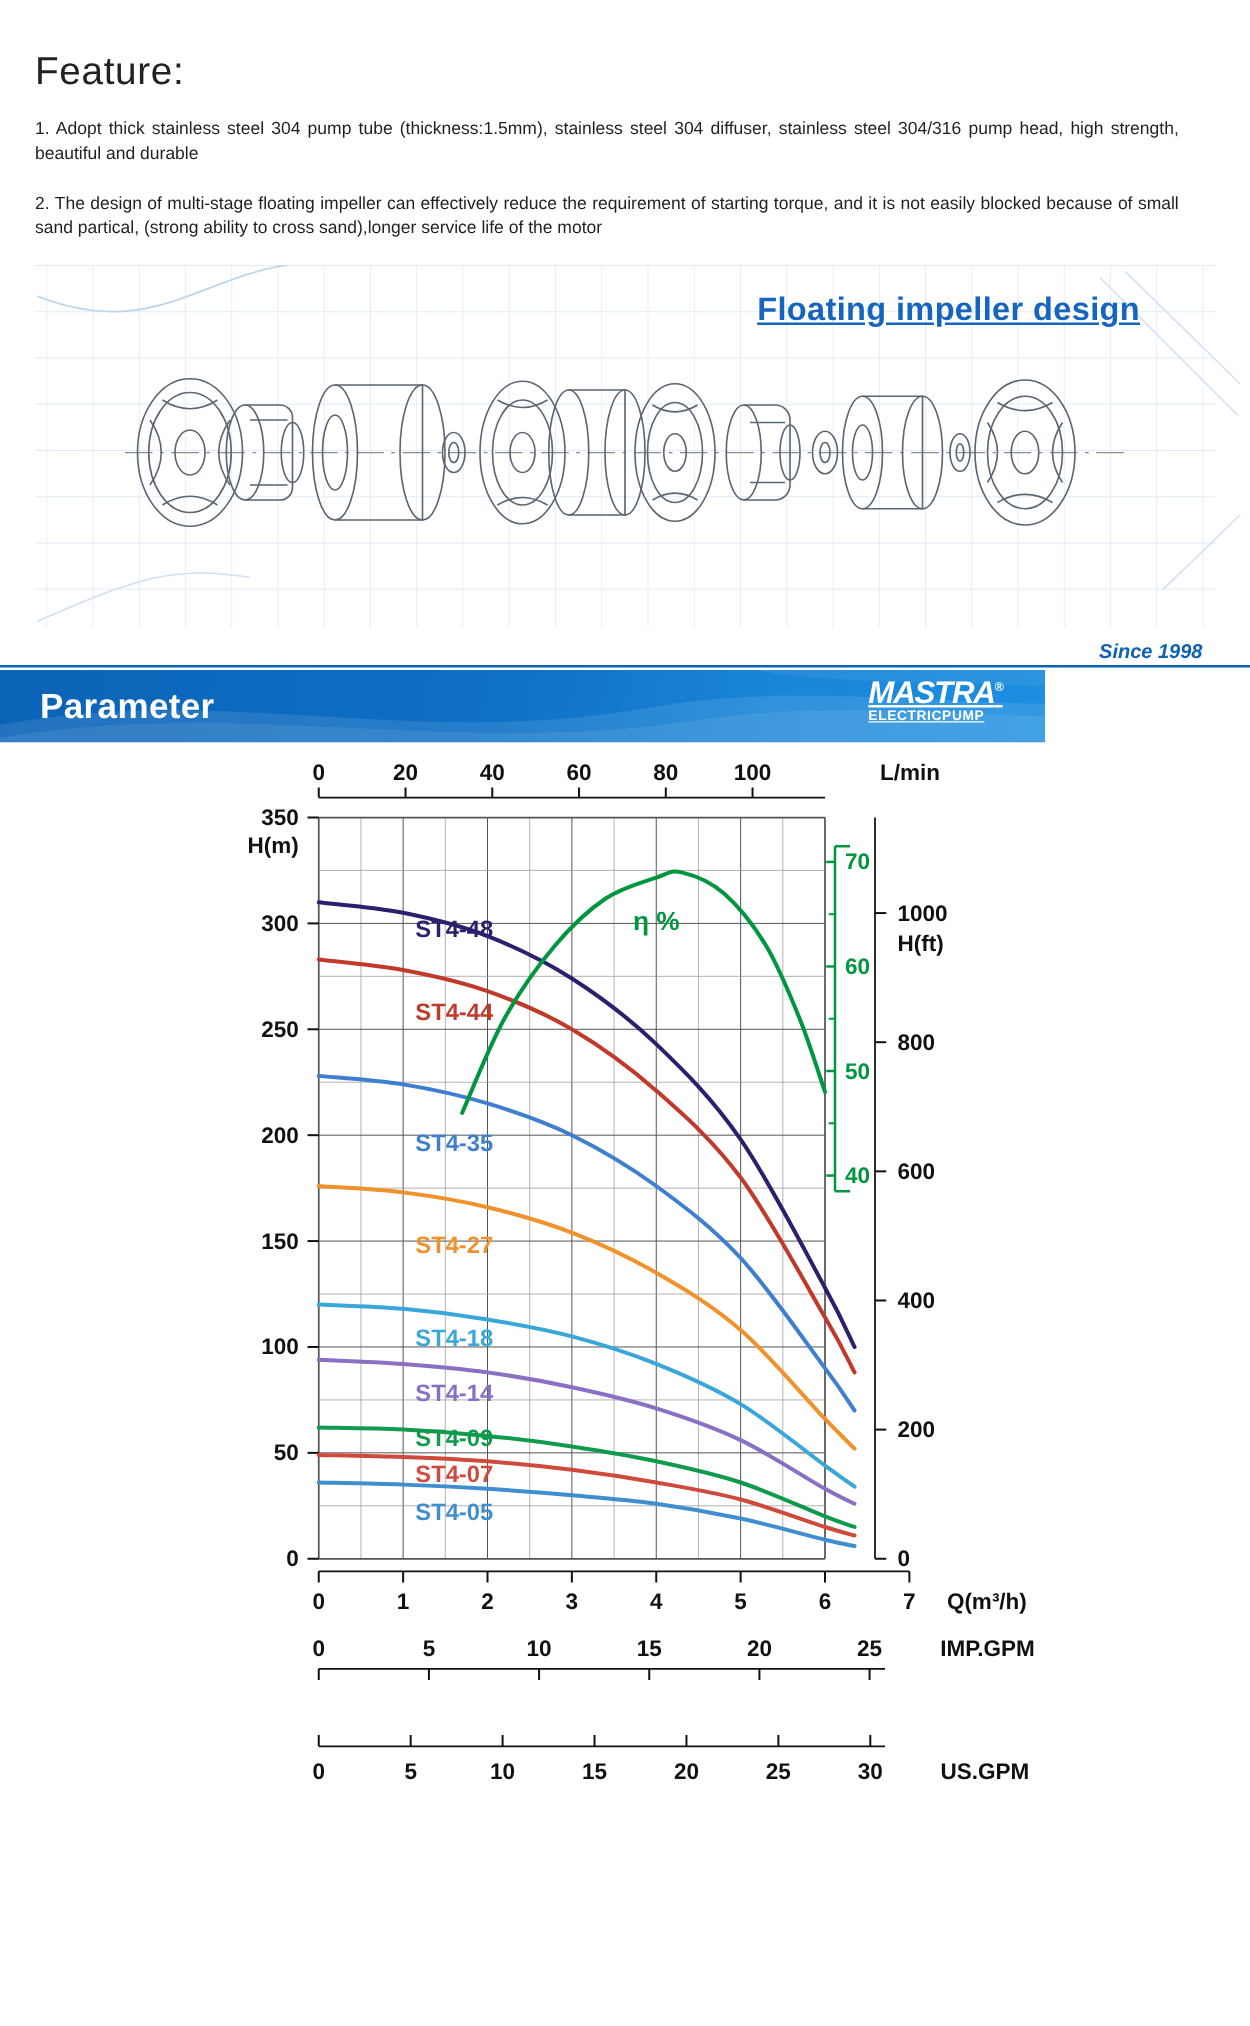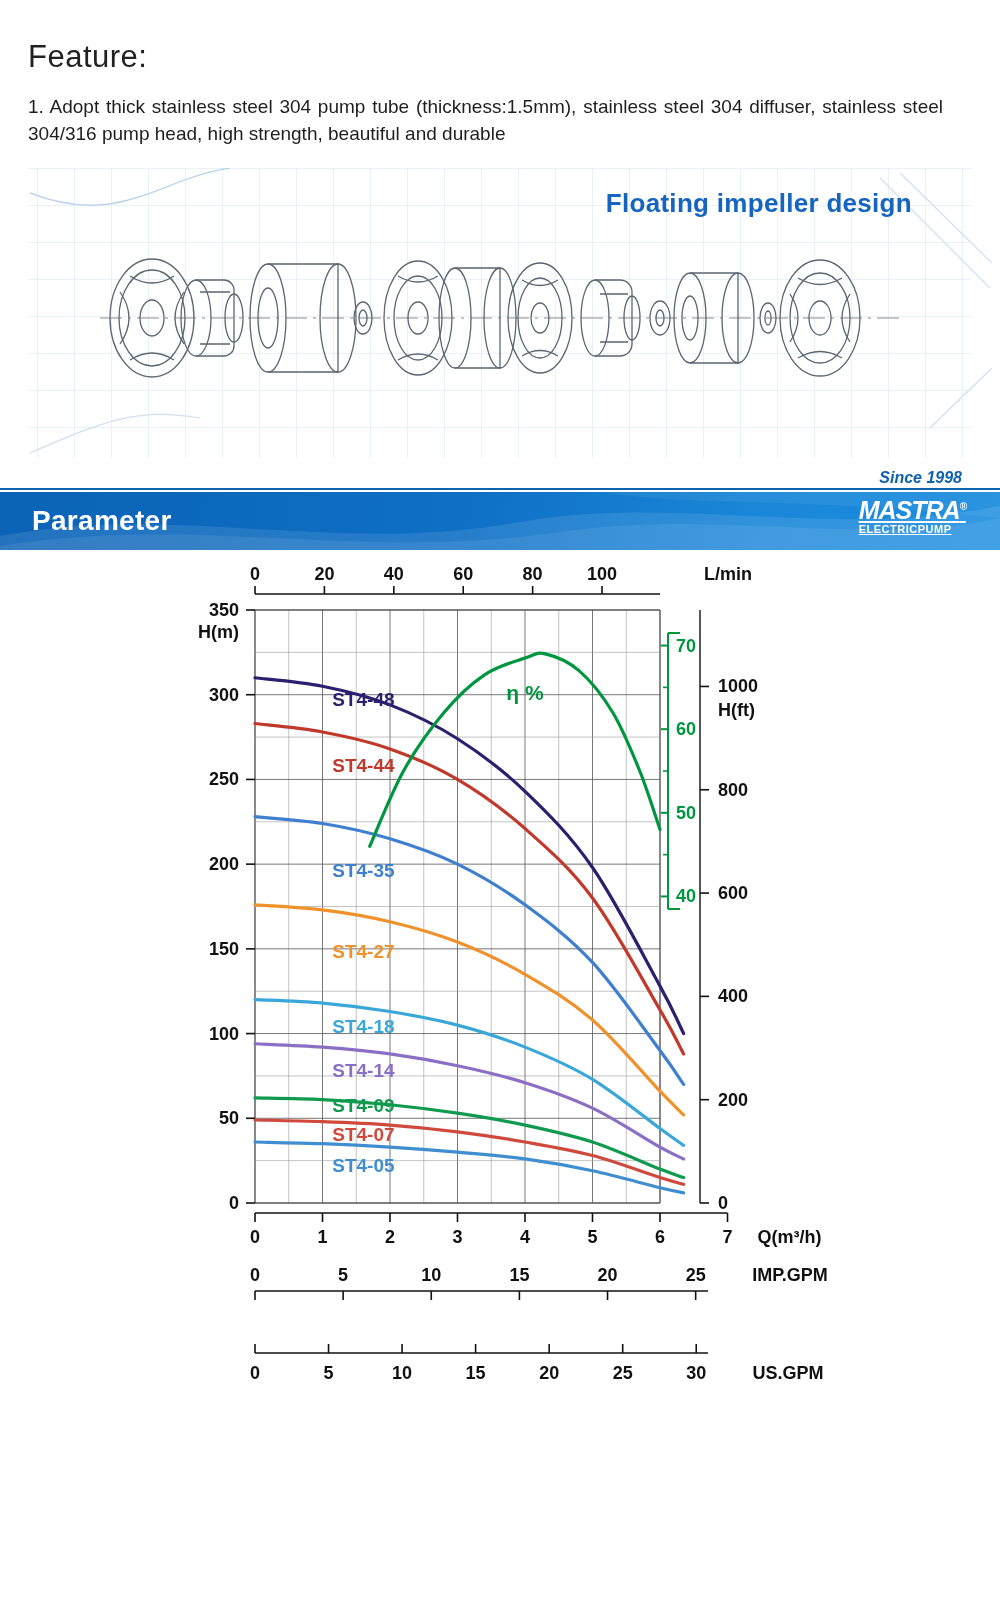--- a/index.html
+++ b/index.html
@@ -17,21 +17,21 @@
   
   .feature-wrap { padding: 18px 28px 0 28px; }
   .feature-title {
     font-size: 31px;
     font-weight: 400;
     color: #222;
     letter-spacing: 0.5px;
     margin-bottom: 18px;
   }
   .feature-para {
-    font-size: 19px;
+    font-size: 14px;
     line-height: 1.42;
     color: #1f1f1f;
     text-align: justify;
     text-justify: inter-word;
     margin-bottom: 20px;
     max-width: 915px;
   }
 
   
   .impeller-band {
@@ -44,20 +44,21 @@
   }
   .impeller-band .grid-svg { position: absolute; inset: 0; }
   .impeller-caption {
     position: absolute;
     right: 88px;
     top: 20px;
     font-size: 26px;
     font-weight: bold;
     color: #1565c0;
     letter-spacing: 0.3px;
+    text-decoration: underline;
   }
 
   
   .since-row {
     position: relative;
     height: 24px;
     width: 1000px;
   }
   .since-line {
     position: absolute;
@@ -71,21 +72,21 @@
     font-style: italic;
     font-weight: bold;
     color: #0f62b0;
     background: #fff;
     padding: 0 4px;
     margin-top: 24px;
   }
   .param-header {
     position: relative;
     height: 58px;
-    width: 1000px;
+    width: 836px;
     background: linear-gradient(100deg, #0b63b7 0%, #0e6fc4 45%, #1a86d8 75%, #1d8ee0 100%);
     overflow: hidden;
   }
   .param-header .wave {
     position: absolute; inset: 0;
   }
   .param-title {
     position: absolute;
     left: 32px; top: 13px;
     font-size: 28px;
@@ -123,20 +124,21 @@
     background: #fff;
   }
   .chart-svg { position: absolute; left: 0; top: 0; }
 </style>
 </head>
 <body>
 
 <section class="feature-wrap">
   <h1 class="feature-title">Feature:</h1>
   <p class="feature-para">1. Adopt thick stainless steel 304 pump tube (thickness:1.5mm),  stainless steel 304 diffuser,  stainless steel 304/316 pump head, high strength, beautiful and durable</p>
+  <p class="feature-para">2. The design of multi-stage floating impeller can effectively reduce the requirement of starting torque,  and it is not easily blocked because of small sand partical, (strong ability to cross sand),longer service life of the motor</p>
 </section>
 
 <div class="impeller-band">
   <svg class="grid-svg" width="1000" height="300" viewBox="0 0 1000 300">
     <defs>
       <pattern id="bp" width="37" height="37" patternUnits="userSpaceOnUse">
         <path d="M 37 0 L 0 0 0 37" fill="none" stroke="#cfe0f2" stroke-width="1"></path>
       </pattern>
     </defs>
     <rect x="28" y="0" width="944" height="290" fill="url(#bp)" opacity="0.85"></rect>

